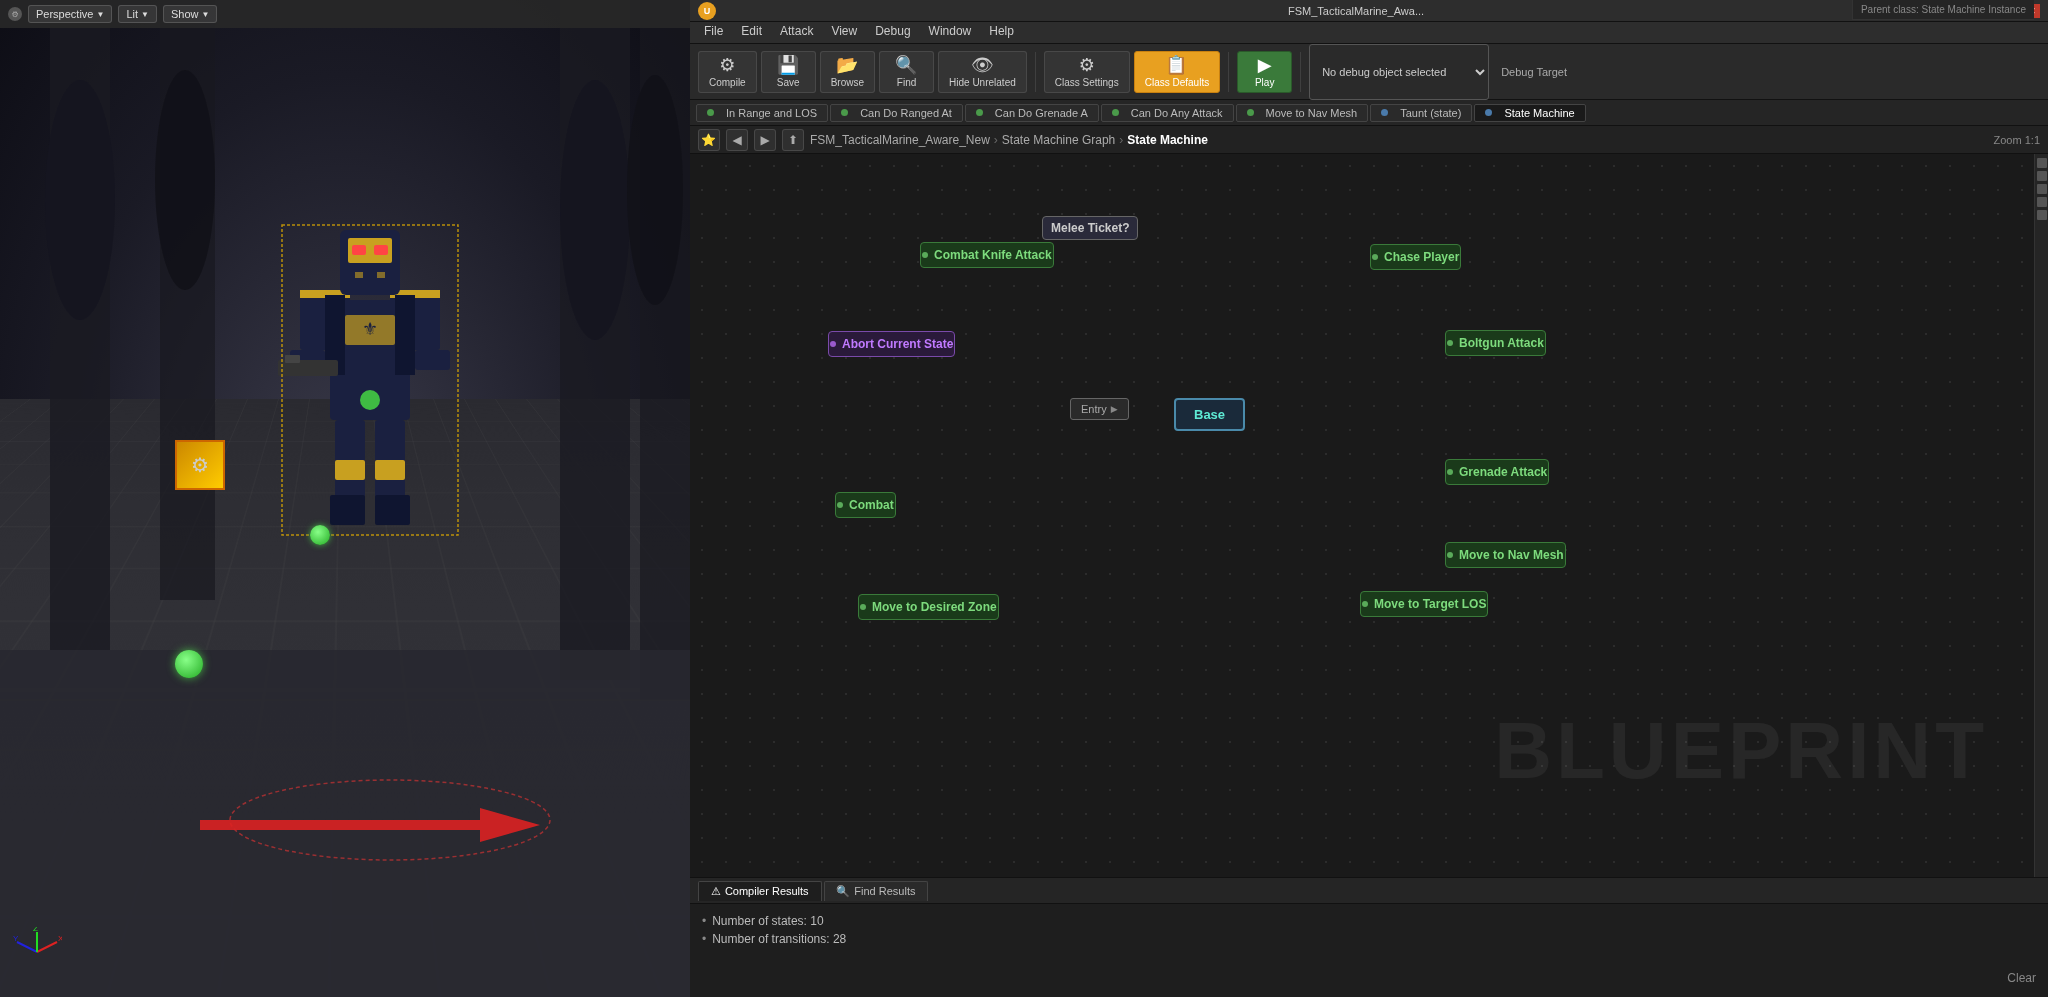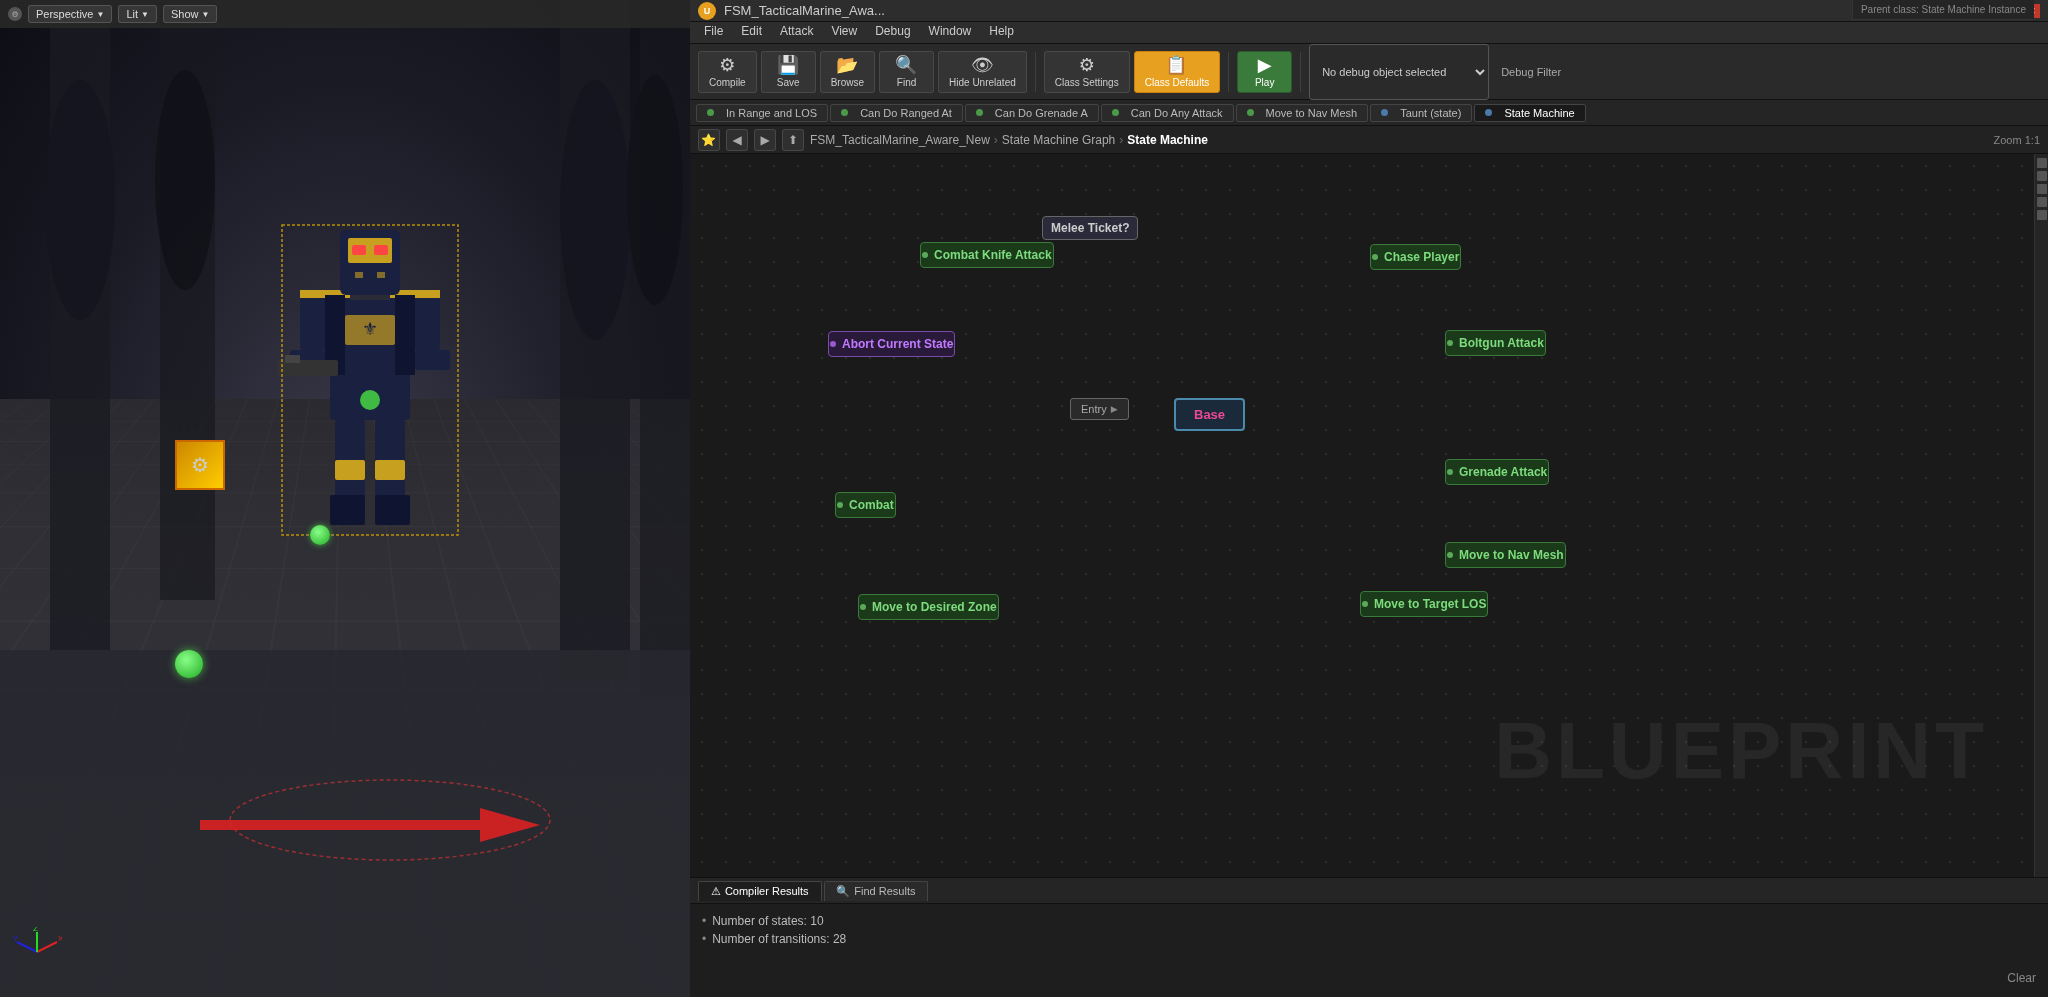--- a/index.html
+++ b/index.html
@@ -79,21 +79,21 @@
       border-bottom: 1px solid #111;
     }
     #ue-titlebar .ue-logo {
       width: 18px; height: 18px;
       background: #e8a020;
       border-radius: 50%;
       margin-right: 8px;
       display: flex; align-items: center; justify-content: center;
       font-size: 9px; font-weight: bold; color: #fff;
     }
-    #ue-titlebar .title-text { flex: 1; font-size: 13px; color: #ccc; }
+    #ue-titlebar .title-text { flex: 1; font-size: 11px; color: #ccc; text-align: center; }
     .win-btns { display: flex; gap: 2px; }
     .win-btn {
       width: 16px; height: 14px;
       border: none; cursor: pointer;
       font-size: 9px; display: flex; align-items: center; justify-content: center;
     }
     .win-btn.minimize { background: #555; color: #ccc; }
     .win-btn.maximize { background: #555; color: #ccc; }
     .win-btn.close { background: #c0392b; color: #fff; }
 
@@ -299,21 +299,21 @@
 
     
     .base-node {
       position: absolute;
       background: #1a2a3a;
       border: 2px solid #4a8aaa;
       border-radius: 4px;
       padding: 7px 18px;
       font-size: 13px;
       font-weight: 700;
-      color: #ec4899;
+      color: #5eead4;
       cursor: pointer;
     }
 
     
     .entry-node {
       position: absolute;
       background: #2a2a2a;
       border: 1px solid #666;
       border-radius: 3px;
       padding: 4px 10px;
@@ -614,21 +614,21 @@
     </div>
     <div class="toolbar-separator"></div>
     <div class="toolbar-btn play-btn">
       <span class="icon">▶</span>
       <span>Play</span>
     </div>
     <div class="toolbar-separator"></div>
     <select class="debug-select">
       <option>No debug object selected</option>
     </select>
-    <div style="margin-left:8px;font-size:11px;color:#aaa">Debug Filter</div>
+    <div style="margin-left:8px;font-size:11px;color:#aaa">Debug Target</div>
   </div>
 
   <div id="tabs-row">
     <div class="bp-tab">
       <span class="tab-dot func"></span>
       <span>In Range and LOS</span>
     </div>
     <div class="bp-tab">
       <span class="tab-dot func"></span>
       <span>Can Do Ranged At</span>

